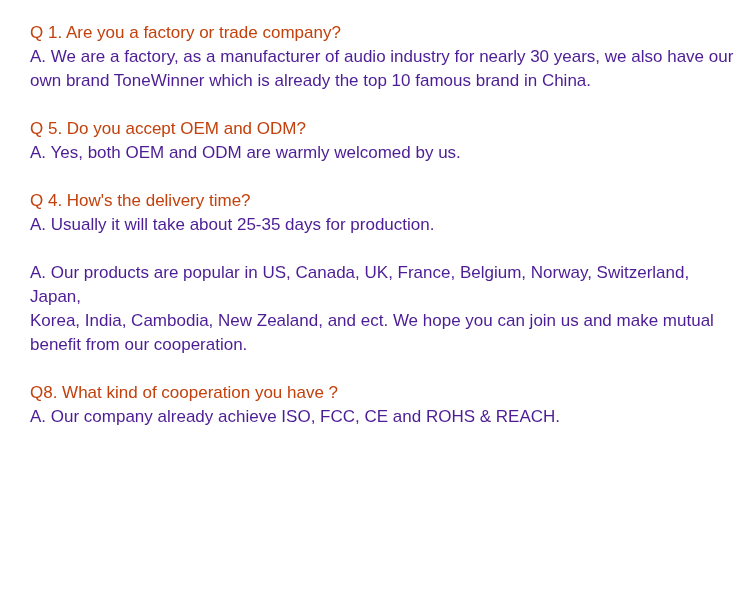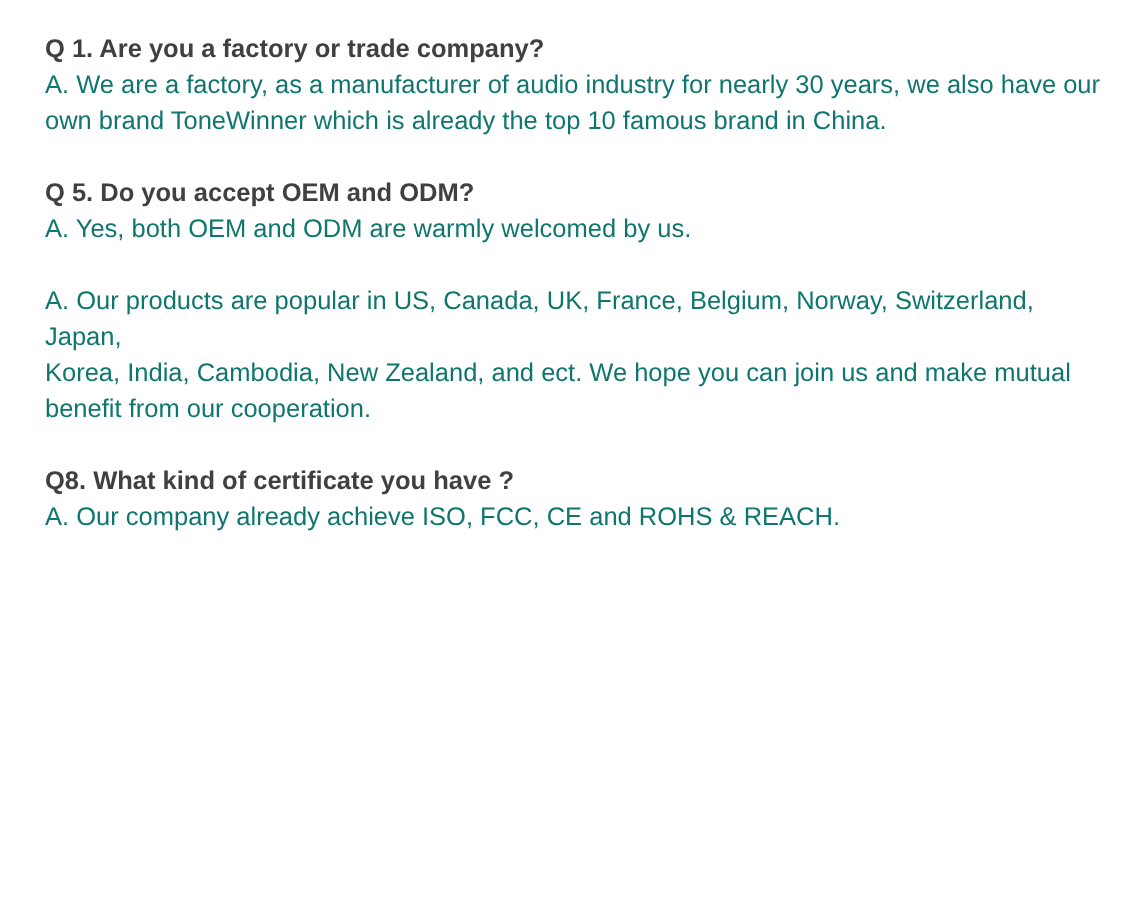--- a/index.html
+++ b/index.html
@@ -17,55 +17,59 @@
     padding: 21px 0 0 30px;
     width: 714px;
   }
   .faq-item {
     margin: 0 0 24px 0;
   }
   .faq-question {
     margin: 0;
     font-size: 17px;
     line-height: 24px;
-    font-weight: bold;
-    color: #404040;
+    font-weight: normal;
+    color: #c2410c;
   }
   .faq-answer {
     margin: 0;
     font-size: 17px;
     line-height: 24px;
     font-weight: normal;
-    color: #0f766e;
+    color: #4c1d95;
     white-space: pre-line;
   }
 </style>
 </head>
 <body>
 
 <div class="faq-section">
 
   <section class="faq-item">
     <h3 class="faq-question">Q 1. Are you a factory or trade company?</h3>
     <p class="faq-answer">A. We are a factory, as a manufacturer of audio industry for nearly 30 years, we also have our
 own brand ToneWinner which is already the top 10 famous brand in China.</p>
   </section>
 
   <section class="faq-item">
     <h3 class="faq-question">Q 5. Do you accept OEM and ODM?</h3>
     <p class="faq-answer">A. Yes, both OEM and ODM are warmly welcomed by us.</p>
   </section>
 
 
+  <section class="faq-item">
+    <h3 class="faq-question">Q 4. How's the delivery time?</h3>
+    <p class="faq-answer">A. Usually it will take about 25-35 days for production.</p>
+  </section>
 
 
   <section class="faq-item">
     <p class="faq-answer">A. Our products are popular in US, Canada, UK, France, Belgium, Norway, Switzerland, Japan,
 Korea, India, Cambodia, New Zealand, and ect. We hope you can join us and make mutual
 benefit from our cooperation.</p>
   </section>
 
   <section class="faq-item">
-    <h3 class="faq-question">Q8. What kind of certificate you have ?</h3>
+    <h3 class="faq-question">Q8. What kind of cooperation you have ?</h3>
     <p class="faq-answer">A. Our company already achieve ISO, FCC, CE and ROHS &amp; REACH.</p>
   </section>
 
 </div>
 
 </body></html>

